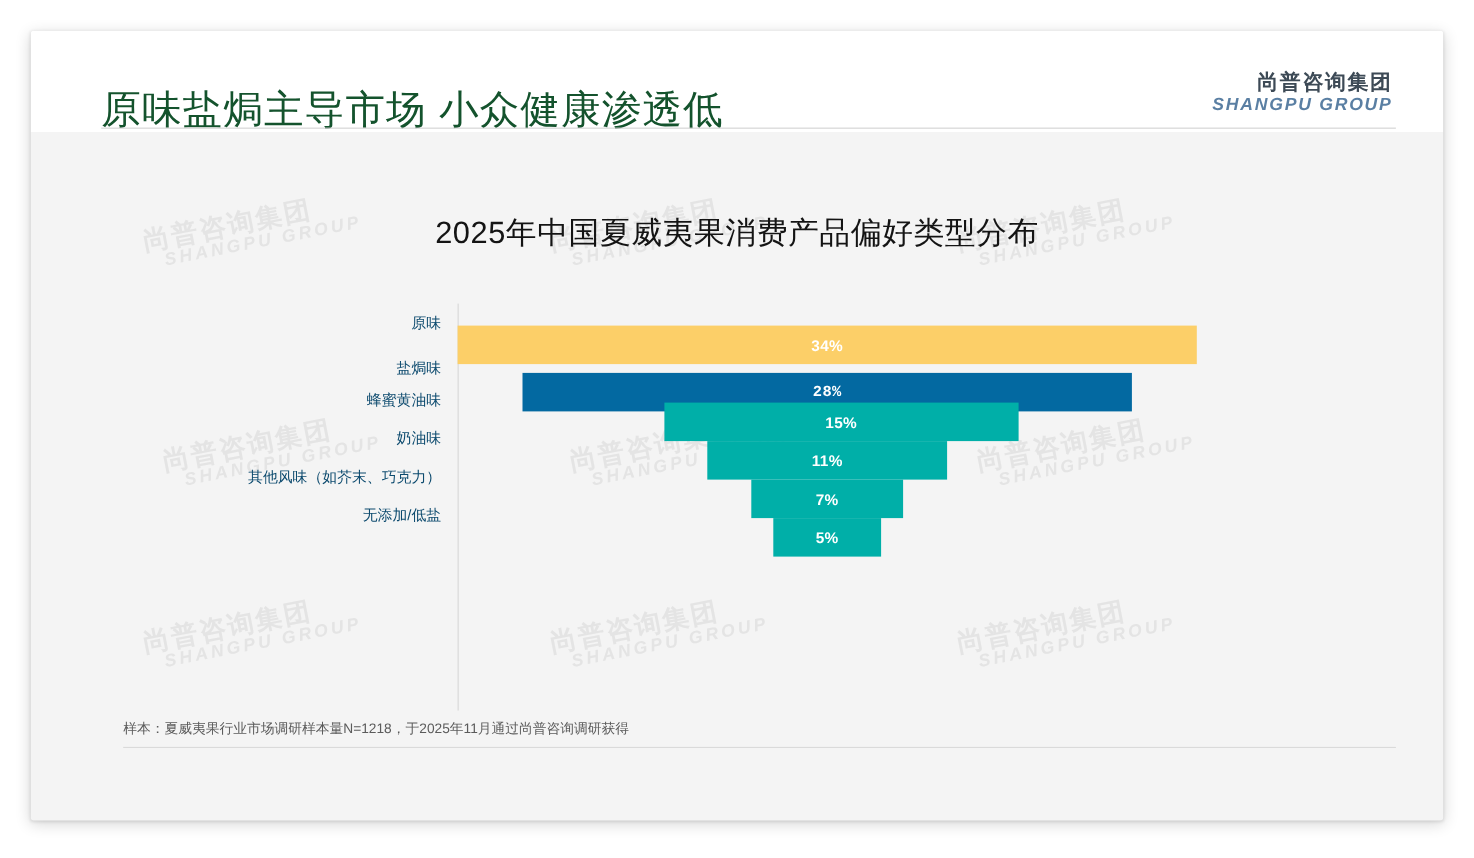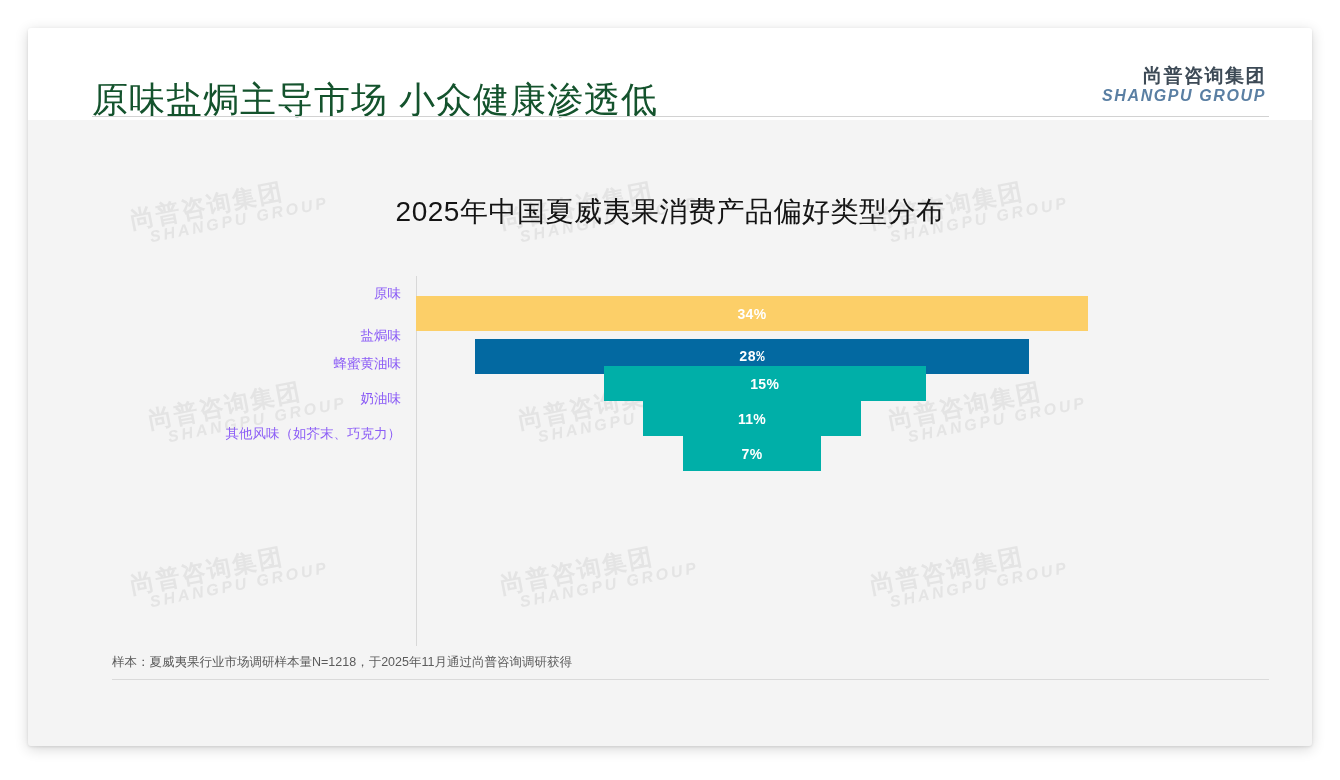--- a/index.html
+++ b/index.html
@@ -148,21 +148,21 @@
     width: 100%;
     height: 35px;
   }
   .bar-label {
     position: absolute;
     right: 911px;
     top: 0;
     height: 35px;
     line-height: 35px;
     font-size: 13.5px;
-    color: #8b5cf6;
+    color: #0c4a6e;
     white-space: nowrap;
     text-align: right;
   }
   .bar {
     position: absolute;
     top: 0;
     height: 35px;
     display: flex;
     align-items: center;
     justify-content: center;
@@ -307,20 +307,26 @@
           <div class="bar" style="left: 615.294px; width: 217.412px; background: rgb(0, 175, 168);">
             <span class="bar-value">11%</span>
           </div>
         </div>
         <div class="bar-row" style="top: 140px;">
           <div class="bar-label">其他风味（如芥末、巧克力）</div>
           <div class="bar" style="left: 654.824px; width: 138.353px; background: rgb(0, 175, 168);">
             <span class="bar-value">7%</span>
           </div>
         </div>
+        <div class="bar-row" style="top: 175px;">
+          <div class="bar-label">无添加/低盐</div>
+          <div class="bar" style="left: 674.588px; width: 98.8235px; background: rgb(0, 175, 168);">
+            <span class="bar-value">5%</span>
+          </div>
+        </div>
       </div>
   </div>
 
   <div id="footnote-wrap">
     <div id="footnote">样本：夏威夷果行业市场调研样本量N=1218，于2025年11月通过尚普咨询调研获得</div>
     <div id="footnote-rule"></div>
   </div>
 
 
 </div>

